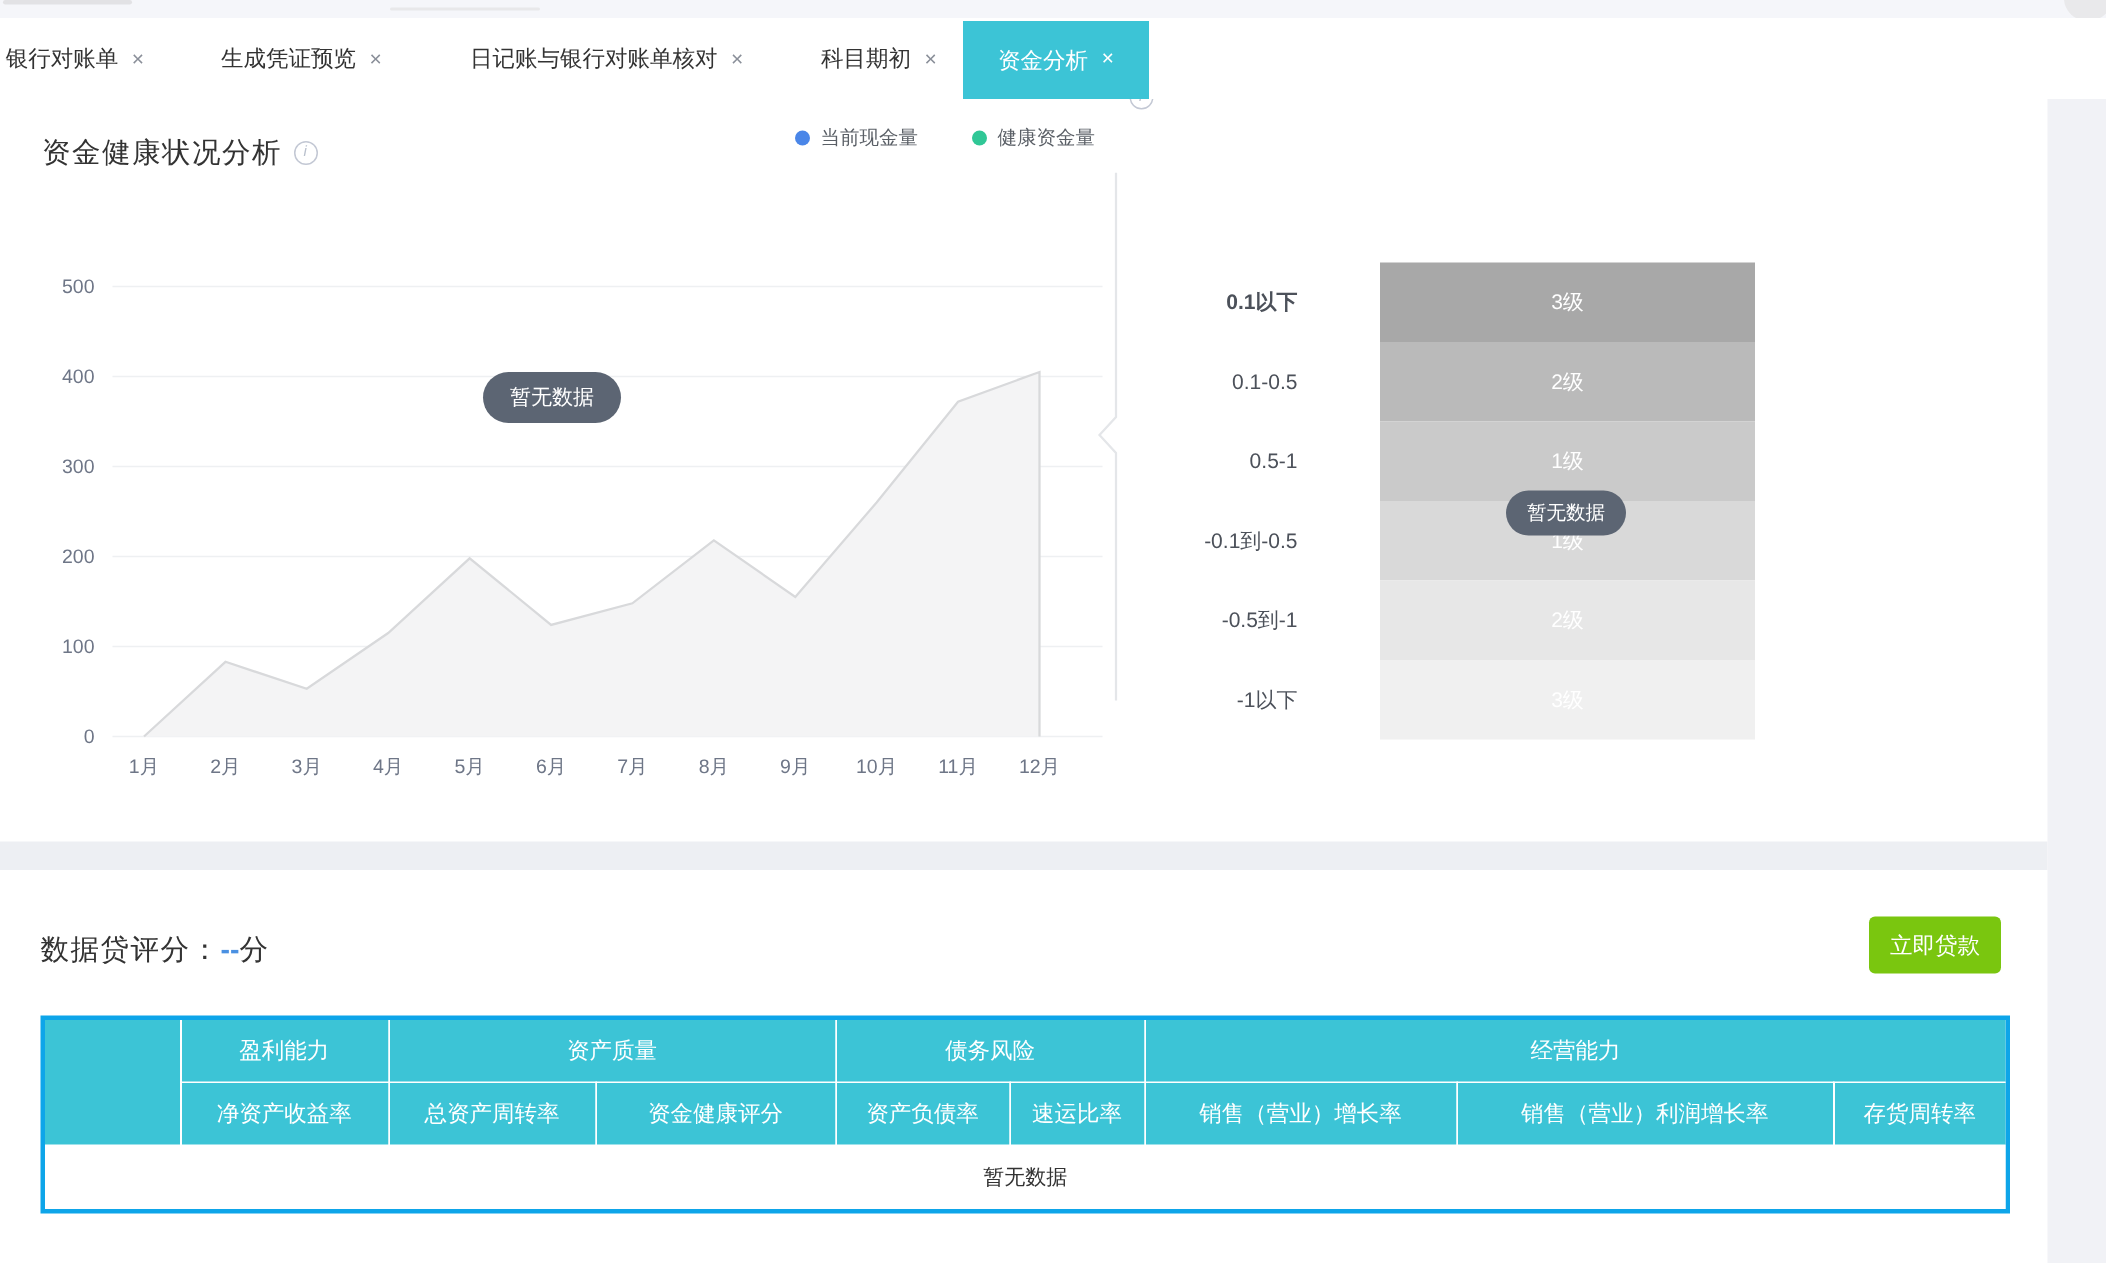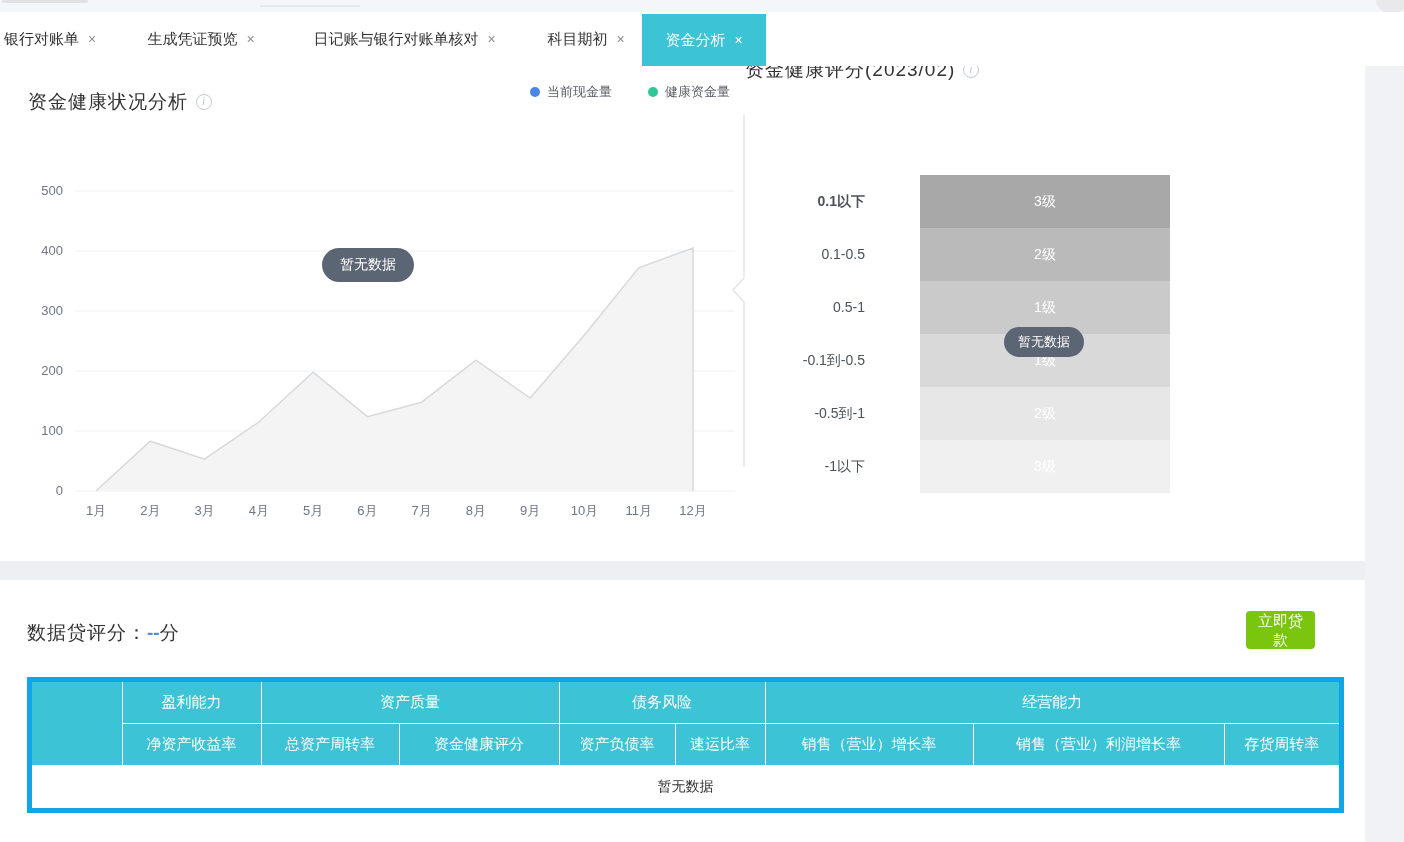--- a/index.html
+++ b/index.html
@@ -12,21 +12,21 @@
   
   .topstrip{position:absolute;left:0;top:0;width:1404px;height:12px;background:#f5f6fa;overflow:hidden;}
   .strip-bar1{position:absolute;left:2px;top:0;width:86px;height:3px;background:#e2e2e5;border-radius:2px;}
   .strip-bar2{position:absolute;left:260px;top:5px;width:100px;height:2px;background:#e8e8ea;border-radius:2px;}
   .strip-circle{position:absolute;left:1376px;top:-16px;width:32px;height:30px;border-radius:50%;background:#e9e9eb;}
   
   .tabbar{position:absolute;left:0;top:12px;width:1404px;height:54px;background:#ffffff;}
   .tab{position:absolute;top:0;height:54px;display:flex;align-items:center;justify-content:center;
        font-size:15px;color:#333;cursor:pointer;white-space:nowrap;}
   .tab .close{margin-left:9px;font-size:14px;color:#8a8f99;}
-  .tab.active{top:2px;height:52px;background:var(--cyan);color:#fff;}
+  .tab.active{top:2px;height:52px;background:var(--cyan);color:#fff;font-family:Liberation Mono, monospace;}
   .tab.active .close{color:#fff;}
   
   .card1{position:absolute;left:0;top:66px;width:1365px;height:495px;background:#fff;overflow:hidden;border-radius:0 0 8px 8px;}
   .gapstrip{position:absolute;left:0;top:561px;width:1365px;height:19px;background:#edeff3;}
   .card2{position:absolute;left:0;top:580px;width:1365px;height:262px;background:#fff;border-radius:8px 8px 0 0;}
   .gutter{position:absolute;left:1365px;top:66px;width:39px;height:776px;background:#f1f2f6;}
   
   .sec-title{position:absolute;top:-9px;font-size:19px;color:#333;letter-spacing:1px;display:flex;align-items:center;}
   .info-icon{display:inline-block;width:14px;height:14px;margin-left:8px;border:1px solid #c3c8d4;border-radius:50%;
              color:#b9c0cd;font-size:10px;line-height:14px;text-align:center;font-style:italic;}
@@ -43,23 +43,23 @@
   
   .callout{position:absolute;left:725px;top:49px;}
   
   .score-label{position:absolute;left:715px;width:150px;height:53px;line-height:53px;text-align:right;
                font-size:14px;color:#4c515a;}
   .score-bar{position:absolute;left:920px;width:250px;height:53px;line-height:53px;text-align:center;
              font-size:14px;color:#ffffff;}
   
   .loan-title{position:absolute;left:27px;top:40px;font-size:19px;color:#333;letter-spacing:1px;}
   .loan-score{color:#4a90e2;font-weight:bold;letter-spacing:0;}
-  .loan-btn{position:absolute;left:1246px;top:31px;width:69px;height:38px;background:#7ac60f;color:#fff;
+  .loan-btn{position:absolute;left:1246px;top:31px;width:88px;height:38px;background:#7ac60f;color:#fff;
             font-size:15px;border:none;border-radius:4px;cursor:pointer;font-family:inherit;}
-  .table-wrap{position:absolute;left:27px;top:97px;width:1307px;border:5px solid #0ea5e9;}
+  .table-wrap{position:absolute;left:27px;top:97px;width:1307px;border:3px solid #0ea5e9;}
   table.lt{border-collapse:collapse;table-layout:fixed;width:1307px;}
   table.lt td{padding:0;text-align:center;font-size:15px;overflow:hidden;white-space:nowrap;}
   table.lt tr.hdr td{background:var(--cyan);color:#fff;height:41px;border-right:1px solid #fff;border-bottom:1px solid #fff;}
   table.lt tr.hdr td:last-child{border-right:none;}
   table.lt tr.body td{background:#fff;color:#333;height:42px;font-size:14px;border:none;}
   :root{--cyan:#3cc4d6;}
 </style>
 </head>
 <body>
 
@@ -91,21 +91,20 @@
       <span class="close">×</span>
     </div>
   </div>
 
 <div class="card1">
   <div class="sec-title" style="left:28px;margin-top:32px;">
     <span>资金健康状况分析</span>
     <span class="info-icon">i</span>
   </div>
   <div class="sec-title" style="left:745px;">
-    <span>资金健康评分(2023/02)</span>
     <span class="info-icon">i</span>
   </div>
 
   <div class="legend" id="legend">
       <div class="legend-item">
         <span class="legend-dot" style="background:#4a86e8"></span>
         <span>当前现金量</span>
       </div>
       <div class="legend-item">
         <span class="legend-dot" style="background:#30c796"></span>

